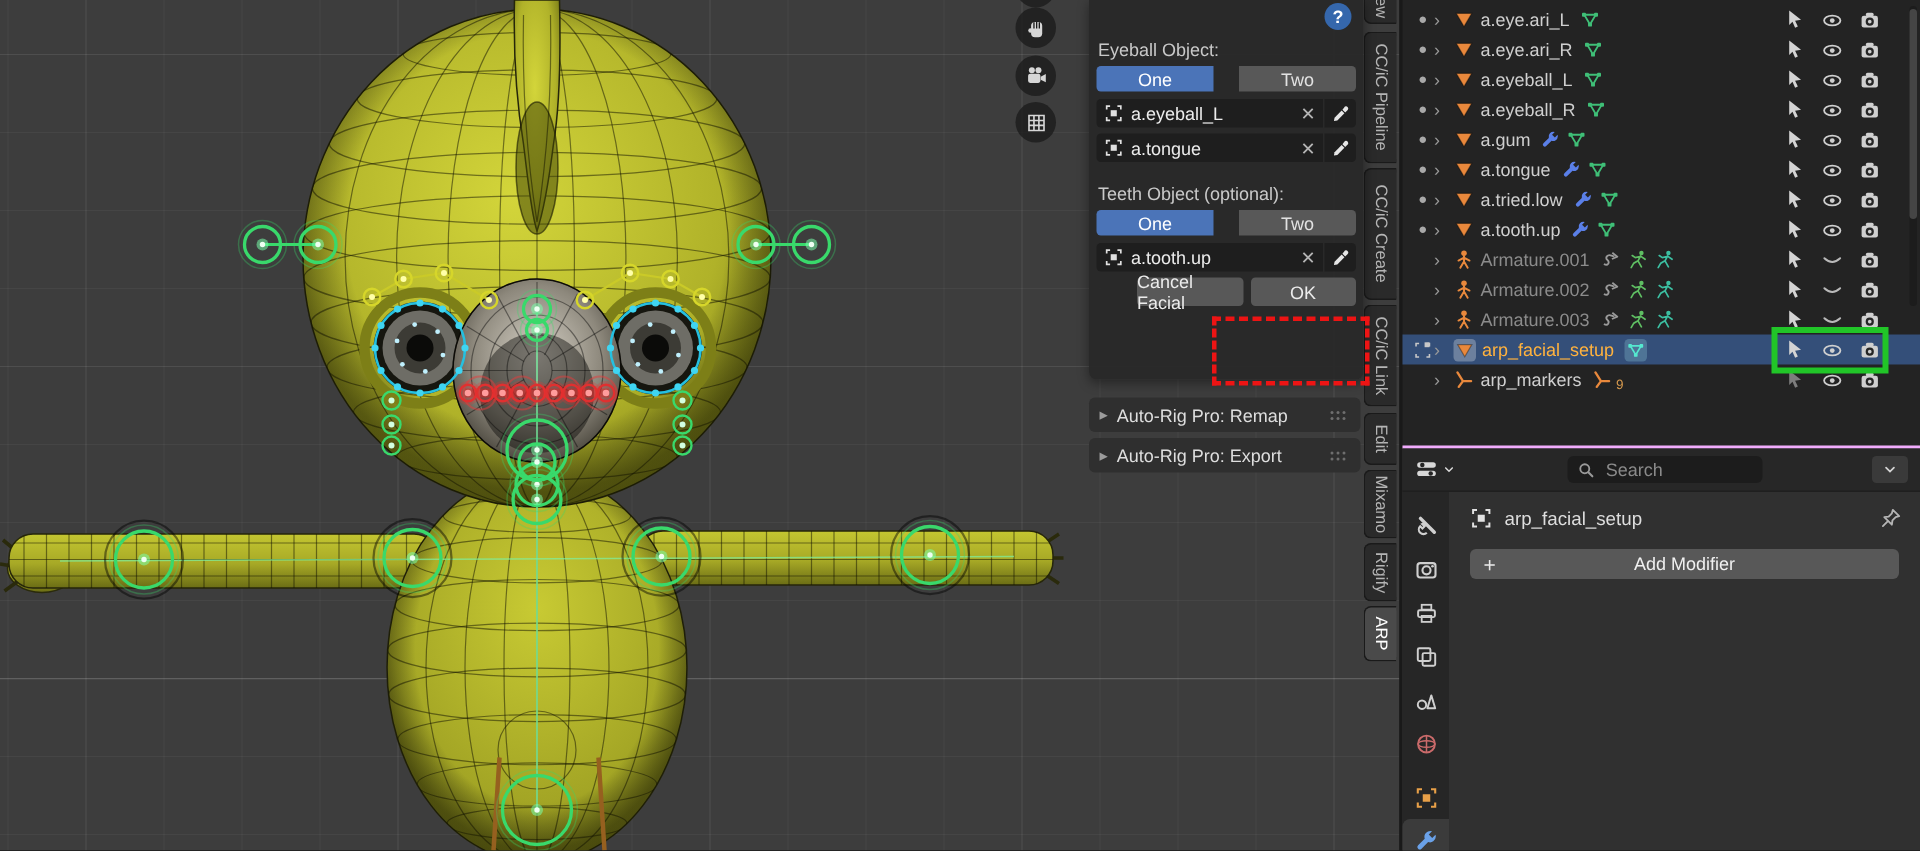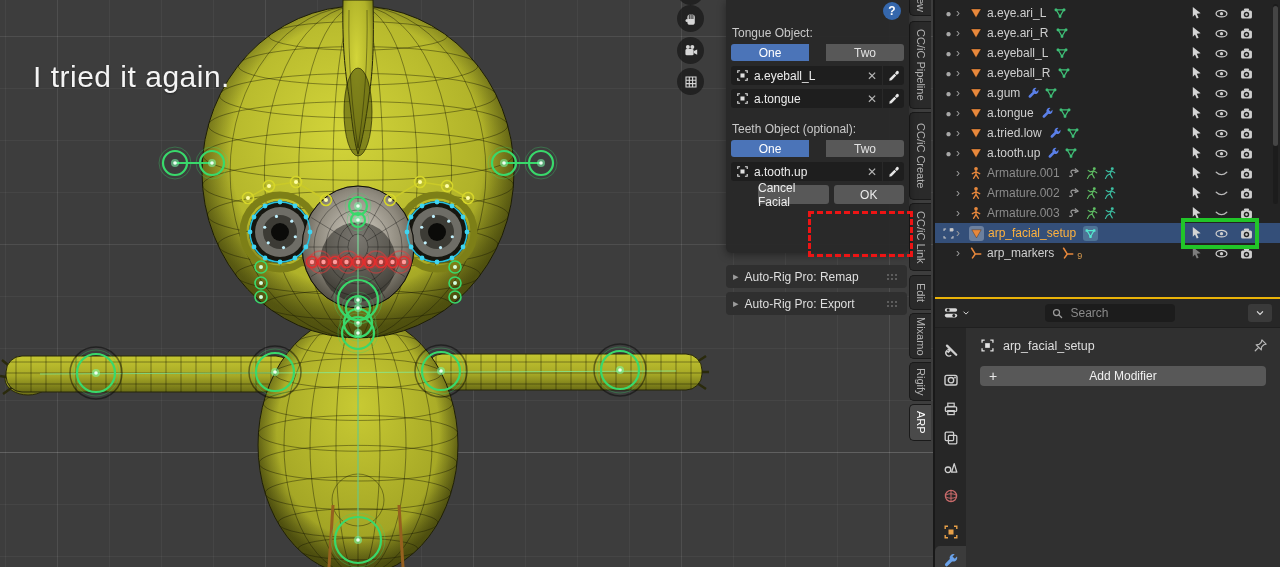--- a/index.html
+++ b/index.html
@@ -70,21 +70,21 @@
   .extras{display:flex;align-items:center;gap:4px;margin-left:7px;}
   .rights{margin-left:auto;margin-right:26px;display:flex;align-items:center;gap:10px;position:relative;}
   .ic{display:block;}
   .ibox{background:rgba(255,255,255,.28);border-radius:3px;padding:1px;display:flex;}
   .iboxb{background:#4f7496;border-radius:3px;padding:1px;display:flex;}
   .badge9{font-size:9px;color:#d79a4e;margin-left:-2px;margin-top:6px;}
   .gbox{position:absolute;top:-8px;bottom:-8px;left:-9px;right:-5px;border:4px solid #21c528;z-index:6;pointer-events:none;}
   #oscroll{position:absolute;right:2px;top:4px;width:5px;height:200px;border-radius:3px;background:#1c1c1c;}
   #oscroll .thumb{position:absolute;left:0;top:2px;width:5px;height:140px;border-radius:3px;background:#454545;}
   
-  #props{position:absolute;left:0;top:297px;width:100%;height:270px;background:#303030;border-top:2px solid #eab308;box-sizing:border-box;}
+  #props{position:absolute;left:0;top:297px;width:100%;height:270px;background:#303030;border-top:2px solid #f0abfc;box-sizing:border-box;}
   #props-header{height:28px;background:#272727;border-bottom:1px solid #1f1f1f;display:flex;align-items:center;padding:0 8px;}
   #edtype{display:flex;align-items:center;gap:2px;color:#d8d8d8;}
   #searchbox{margin:0 auto;width:118px;height:18px;background:#1c1c1c;border-radius:4px;display:flex;align-items:center;padding:0 6px;gap:5px;color:#9a9a9a;}
   #searchbox input{background:none;border:none;outline:none;color:#cfcfcf;font-size:12px;width:80px;font-family:inherit;}
   #searchbox input::placeholder{color:#8a8a8a;}
   #hdr-dd{width:24px;height:18px;background:#3a3a3a;border-radius:3px;display:flex;align-items:center;justify-content:center;color:#d2d2d2;}
   #props-body{display:flex;height:241px;}
   #pnavcol{width:31px;background:#262626;padding-top:8px;box-sizing:border-box;}
   .pnav{width:31px;height:29px;display:flex;align-items:center;justify-content:center;color:#cfcfcf;}
   .pnav.act{background:#3b3b3b;border-radius:5px 0 0 5px;}
@@ -564,21 +564,20 @@
           <circle cx="620" cy="370" r="19" fill="none" stroke="#39d96b" stroke-width="2.2"></circle>
           <circle cx="620" cy="370" r="4" fill="rgba(120,255,170,.55)"></circle>
           <circle cx="620" cy="370" r="1.8" fill="#eefff2"></circle>
           <circle cx="358" cy="540" r="27" fill="none" stroke="rgba(57,217,107,.32)" stroke-width="1"></circle>
           <circle cx="358" cy="540" r="23" fill="none" stroke="#39d96b" stroke-width="2.2"></circle>
           <circle cx="358" cy="540" r="4" fill="rgba(120,255,170,.55)"></circle>
           <circle cx="358" cy="540" r="1.8" fill="#eefff2"></circle>
         </g>
     </svg>
 
-    <div id="caption">I tried it again.</div>
     <div id="ok-dashed-box"></div>
 
     <div class="gizmo" style="top:-22px"></div>
     <div class="gizmo" style="top:5px">
         <svg class="ic" width="16" height="16">
           <use href="#s-hand"></use>
         </svg>
       </div>
     <div class="gizmo" style="top:37px">
         <svg class="ic" width="16" height="16">
@@ -586,21 +585,21 @@
         </svg>
       </div>
     <div class="gizmo" style="top:68px">
         <svg class="ic" width="16" height="16">
           <use href="#s-grid"></use>
         </svg>
       </div>
 
     <div id="op-panel">
       <div id="help-btn">?</div>
-      <div class="plabel" style="padding-top:26px">Tongue Object:</div>
+      <div class="plabel" style="padding-top:26px">Eyeball Object:</div>
       <div class="seg">
         <div class="sbtn on">One</div>
         <div class="sbtn">Two</div>
       </div>
       <div class="frow">
         <div class="ofield">
           <svg class="ic" width="13" height="13" style="color:#e0e0e0">
               <use href="#s-obj-square"></use>
             </svg>
           <span class="fval">a.eyeball_L</span>

